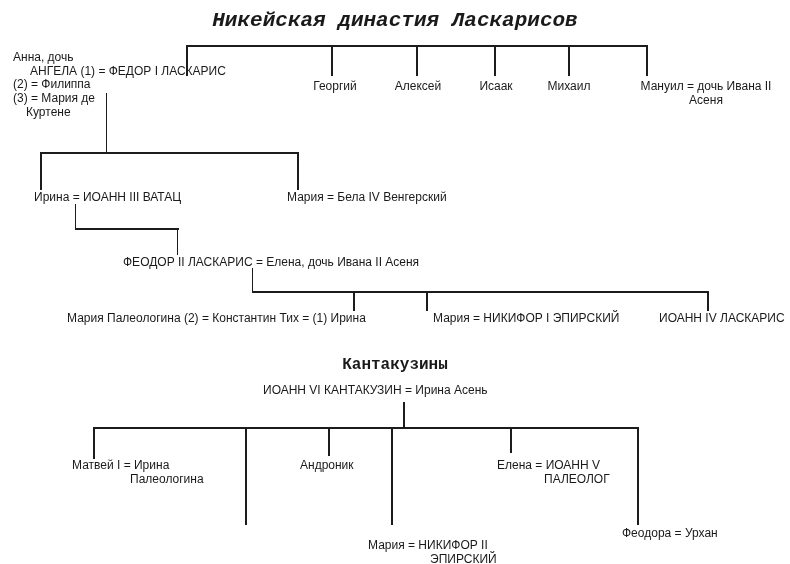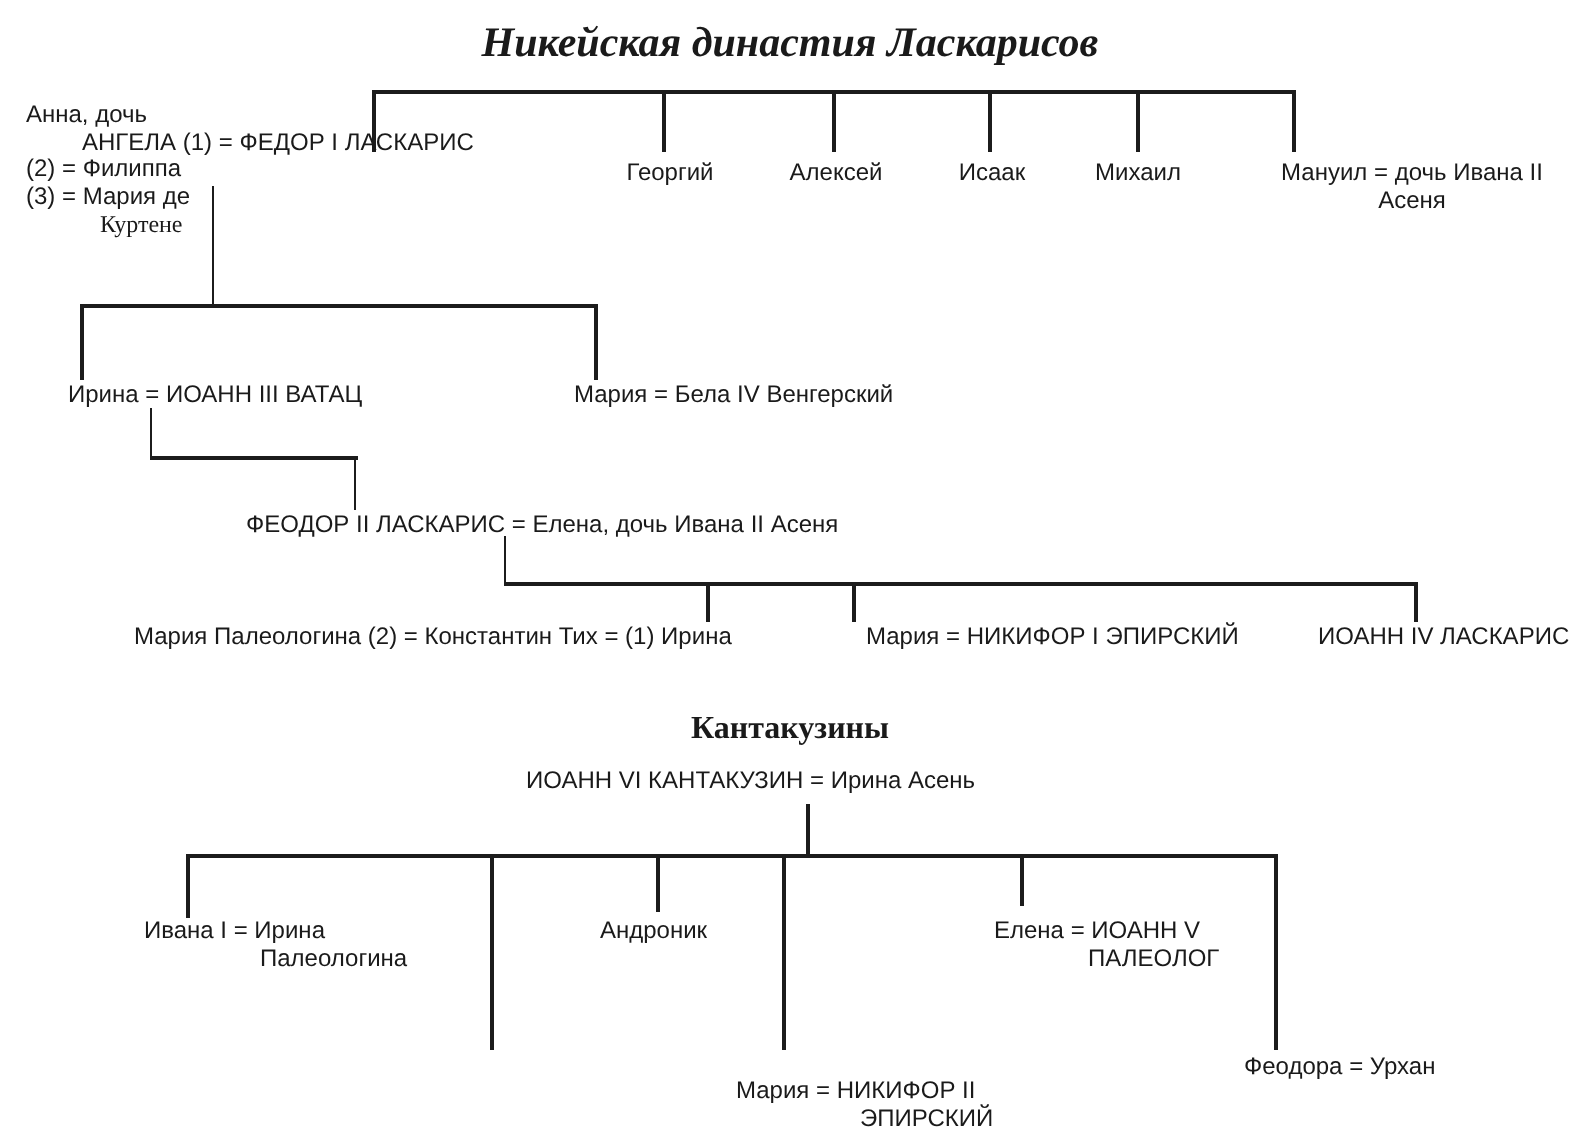--- a/index.html
+++ b/index.html
@@ -5,27 +5,27 @@
   html,body { margin:0; padding:0; background:#fff; }
   .stage {
     position:relative; width:790px; height:564px; background:#ffffff;
     font-family:"Liberation Sans", sans-serif; color:#1a1a1a; overflow:hidden;
   }
   .node { position:absolute; font-size:12px; line-height:13.7px; white-space:nowrap; }
   .node div { white-space:nowrap; }
   .ctr { text-align:center; }
   .title {
     position:absolute; left:0; width:790px; text-align:center;
-    font-family:Liberation Serif, serif; font-weight:bold;
+    font-family:Liberation Mono, monospace; font-weight:bold;
   }
   .hl { position:absolute; height:2px; background:#1c1c1c; }
   .vl { position:absolute; width:2px; background:#1c1c1c; }
   .vl.thin { width:1px; }
-  .ind25 { margin-left:28px; }
-  .ind26 { margin-left:37px;font-family:Liberation Serif, serif; }
+  .ind25 { margin-left:17px; }
+  .ind26 { margin-left:13px; }
   .ind47 { margin-left:47px; }
   .ind58 { margin-left:58px; }
   .ind62 { margin-left:62px; }
 </style>
 </head>
 <body>
 
 <div class="stage">
 
   <div class="title" style="top:9px; font-size:21px; font-style:italic;">Никейская династия Ласкарисов</div>
@@ -86,21 +86,21 @@
   <div class="vl" style="left:403px; top:402px; height:26px;"></div>
   <div class="hl" style="left:93px; top:427px; width:546px;"></div>
   <div class="vl" style="left:93px;  top:427px; height:32px;"></div>
   <div class="vl" style="left:245px; top:427px; height:98px;"></div>
   <div class="vl" style="left:328px; top:427px; height:29px;"></div>
   <div class="vl" style="left:391px; top:427px; height:98px;"></div>
   <div class="vl" style="left:510px; top:427px; height:26px;"></div>
   <div class="vl" style="left:637px; top:427px; height:98px;"></div>
 
   <div class="node" style="left:72px; top:459px;">
-    <div>Ивана I = Ирина</div>
+    <div>Матвей I = Ирина</div>
     <div class="ind58">Палеологина</div>
   </div>
   <div class="node" style="left:300px; top:459px;">Андроник</div>
   <div class="node" style="left:497px; top:459px;">
     <div>Елена = ИОАНН V</div>
     <div class="ind47">ПАЛЕОЛОГ</div>
   </div>
 
   <div class="node" style="left:368px; top:527px;margin-top:12px;">
     <div>Мария = НИКИФОР II</div>

